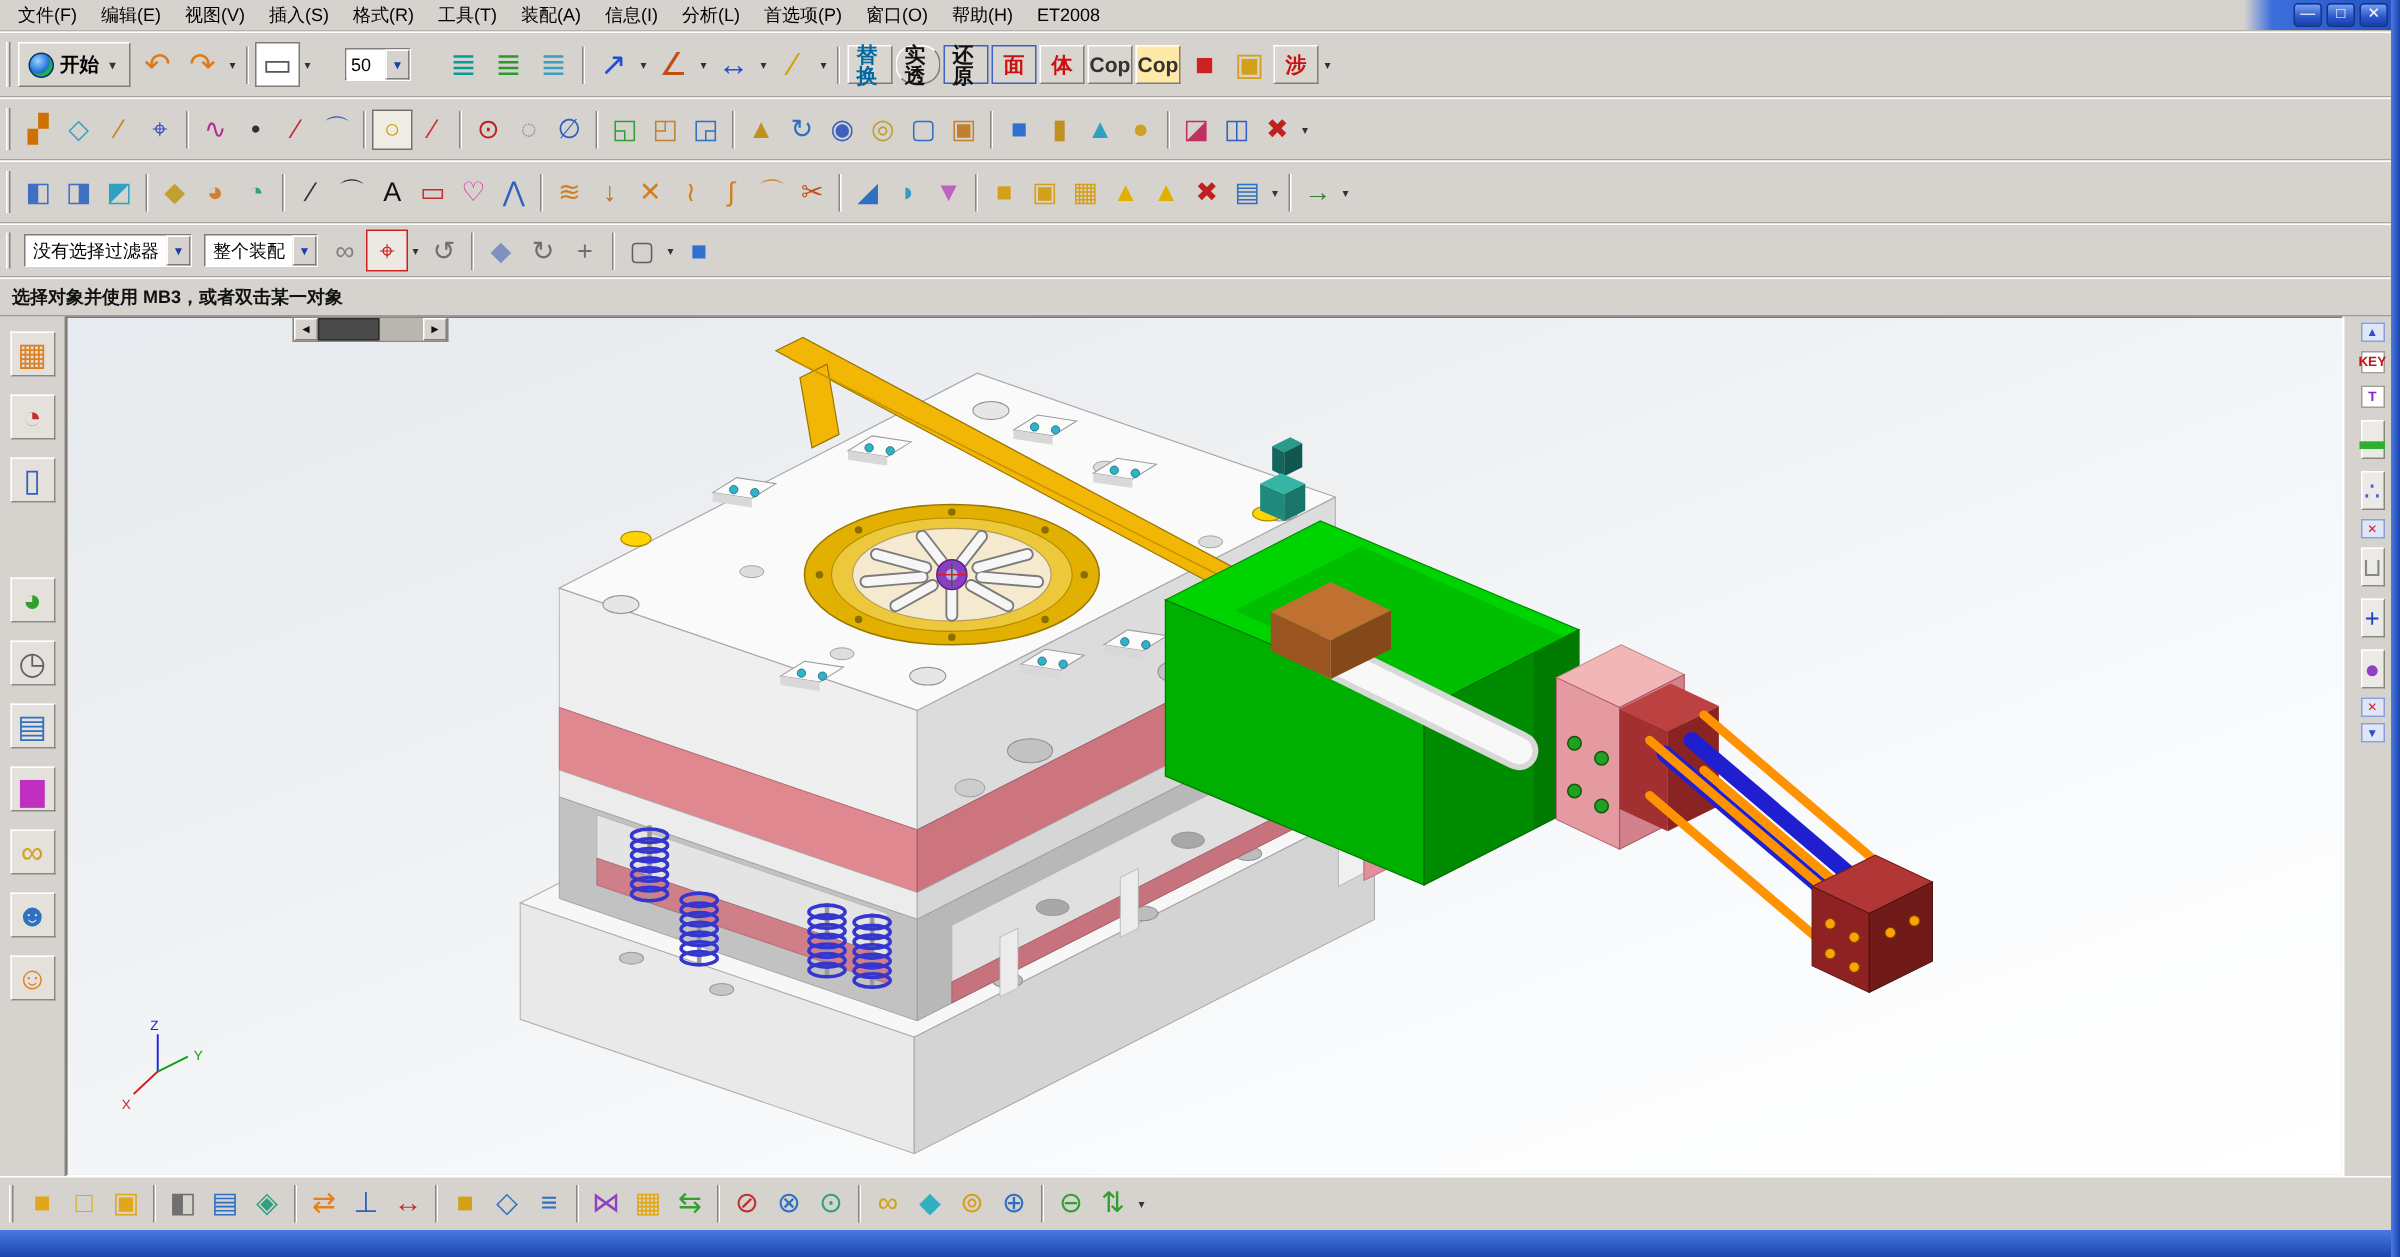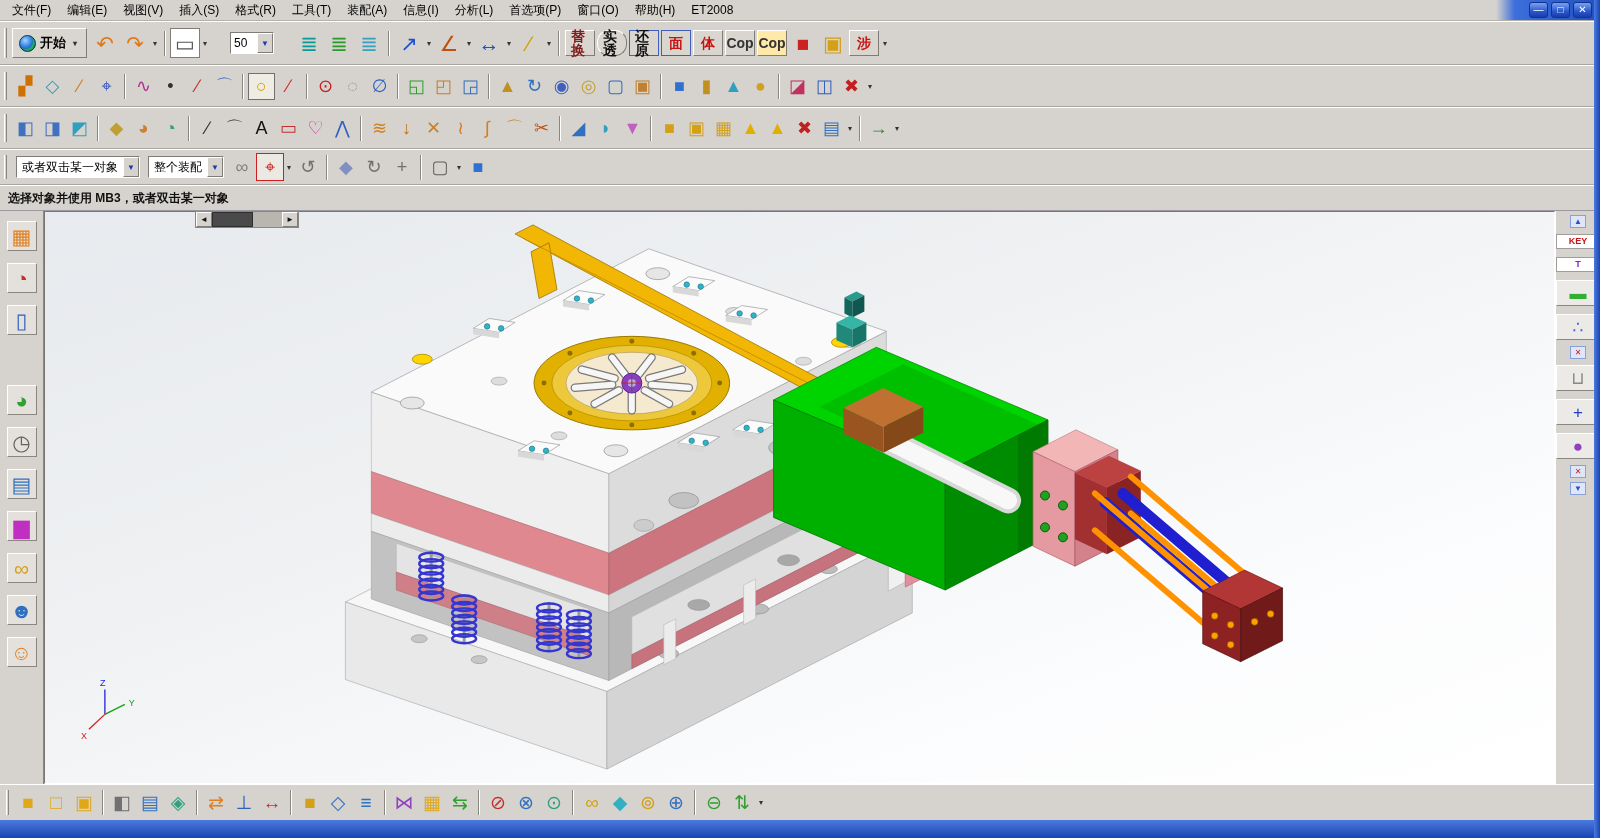--- a/index.html
+++ b/index.html
@@ -56,21 +56,21 @@
   .promptmsg { font-weight:bold; font-size:12px; color:#111; }
 
   
   .main { flex:1 1 auto; display:flex; min-height:0; }
   .leftbar { flex:0 0 44px; background:#d6d3ce; border-right:1px solid #8a8781; display:flex; flex-direction:column; align-items:center; padding-top:4px; }
   .leftbar .tbi { width:30px; height:30px; font-size:21px; margin:6px 0; background:#e4e1dc; border:1px solid; border-color:#ffffff #8a8781 #8a8781 #ffffff; }
   .viewport { flex:1 1 auto; position:relative; border:1px solid; border-color:#7a7772 #ffffff #ffffff #7a7772;
               background:linear-gradient(160deg,#e7eaee 0%, #eef0f2 35%, #fbfcfd 75%, #ffffff 100%); overflow:hidden; }
   .viewport svg { position:absolute; left:0; top:0; width:100%; height:100%; }
   .resbar { flex:0 0 38px; background:#d6d3ce; border-left:1px solid #ffffff; display:flex; flex-direction:column; align-items:center; padding-top:2px; }
-  .resbar .tbi { width:44px; height:26px; font-size:17px; margin:4px 0; background:#eceae6; border:1px solid; border-color:#ffffff #8a8781 #8a8781 #ffffff; }
+  .resbar .tbi { width:16px; height:26px; font-size:17px; margin:4px 0; background:#eceae6; border:1px solid; border-color:#ffffff #8a8781 #8a8781 #ffffff; }
   .resbar .tlbl { min-width:0; padding:2px 2px; font-size:9px; height:auto; background:#fff; border:1px solid #a09d98; }
   .resbar .small { width:16px; height:13px; font-size:8px; margin:2px 0; background:#dfe6f8; border:1px solid #8aa0d8; }
 
   
   .bottombar { flex:0 0 36px; display:flex; align-items:center; background:#d6d3ce; border-top:1px solid #ffffff; padding-left:4px; }
   .bottombar .tbi { width:28px; height:28px; font-size:19px; }
   .edge-bottom { flex:0 0 18px; background:linear-gradient(#4a7ae0,#1a44b0); }
   .edge-right { position:absolute; right:0; top:0; bottom:0; width:6px; background:linear-gradient(90deg,#4a7ae0,#1a44b0); z-index:40; }
 
   
@@ -142,21 +142,21 @@
         <span class="tsep"></span>
         <span class="tbi" title="vector-orientation-icon" style="color: rgb(32, 80, 208);">↗</span>
         <span class="tdd">▾</span>
         <span class="tbi" title="measure-angle-icon" style="color: rgb(192, 80, 16);">∠</span>
         <span class="tdd">▾</span>
         <span class="tbi" title="measure-distance-icon" style="color: rgb(32, 80, 208);">↔</span>
         <span class="tdd">▾</span>
         <span class="tbi" title="ruler-icon" style="color: rgb(208, 160, 0);">∕</span>
         <span class="tdd">▾</span>
         <span class="tsep"></span>
-        <span class="tbi tlbl" title="replace-reference-set-button" style="color: #7f1d1d;">替换</span>
+        <span class="tbi tlbl" title="replace-reference-set-button" style="color: #0369a1;">替换</span>
         <span class="tbi tlbl" title="translucency-button" style="color: rgb(17, 17, 17); border-radius: 12px;">实透</span>
         <span class="tbi tlbl" title="restore-display-button" style="color: rgb(17, 17, 17); border: 1px solid rgb(64, 96, 192);">还原</span>
         <span class="tbi tlbl" title="face-display-button" style="color: rgb(204, 17, 17); border: 1px solid rgb(64, 96, 192);">面</span>
         <span class="tbi tlbl" title="body-display-button" style="color: rgb(204, 17, 17);">体</span>
         <span class="tbi tlbl" title="copy-part-icon" style="color: rgb(51, 51, 51);">Cop</span>
         <span class="tbi tlbl" title="copy-object-icon" style="color: rgb(51, 51, 51); background: rgb(255, 233, 168);">Cop</span>
         <span class="tbi" title="delete-body-icon" style="color: rgb(204, 34, 34);">■</span>
         <span class="tbi" title="frame-display-icon" style="color: rgb(212, 160, 23);">▣</span>
         <span class="tbi tlbl" title="interference-button" style="color: rgb(204, 17, 17);">涉</span>
         <span class="tdd">▾</span>
@@ -246,21 +246,21 @@
         <span class="tdd">▾</span>
         <span class="tsep"></span>
         <span class="tbi" title="export-icon" style="color: rgb(48, 128, 48);">→</span>
         <span class="tdd">▾</span>
       </div>
   </div>
 
   <div class="trow selbar">
     <span class="grip"></span>
     <span class="combo">
-      <span class="cval">或者双击某一对象</span>
+      <span class="cval">没有选择过滤器</span>
       <span class="cdd">▼</span>
     </span>
     <span class="combo">
       <span class="cval">整个装配</span>
       <span class="cdd">▼</span>
     </span>
     <div class="strip">
         <span class="tbi" title="interpart-links-icon" style="color: rgb(128, 128, 128);">∞</span>
         <span class="tbi pressed" title="snap-point-icon" style="color: rgb(204, 32, 32); border: 1px solid rgb(204, 32, 32);">⌖</span>
         <span class="tdd">▾</span>

